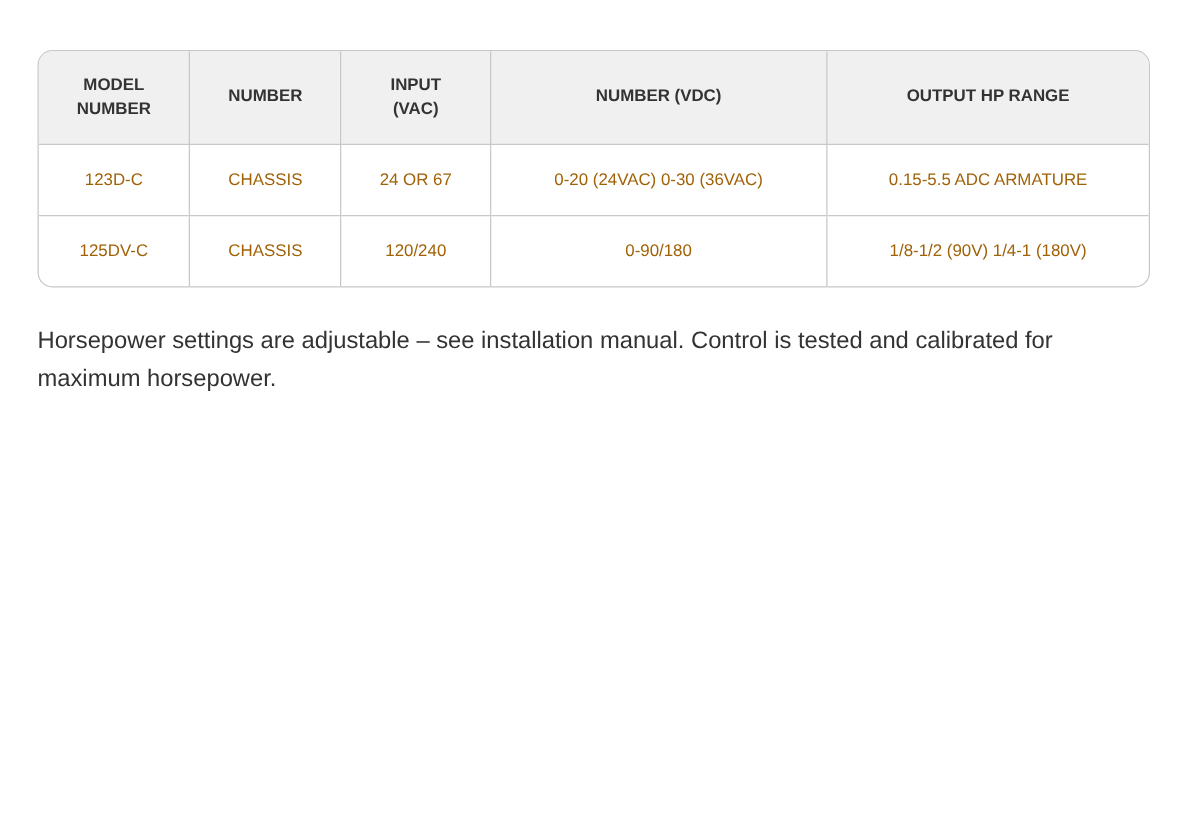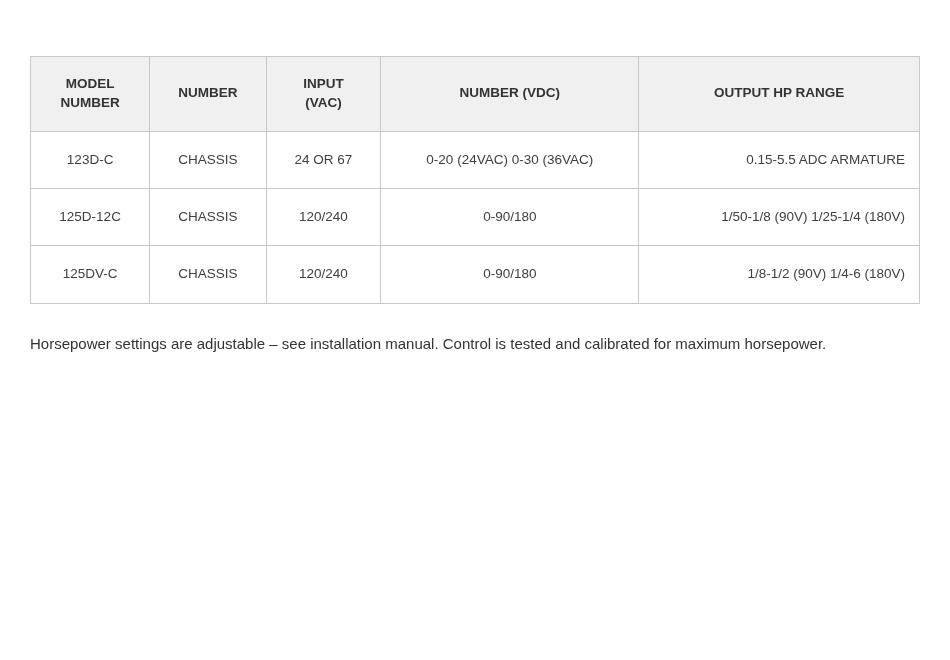--- a/index.html
+++ b/index.html
@@ -13,24 +13,23 @@
       font-family: Arial, sans-serif;
       font-size: 14px;
       color: #333;
       padding: 40px 30px;
       width: 950px;
       min-height: 660px;
     }
 
     .table-wrapper {
       border: 1.5px solid #c8c8c8;
-      border-radius: 0;
+      border-radius: 12px;
       margin-bottom: 28px;
       overflow: hidden;
-      margin-top: 16px;
     }
 
     table {
       width: 100%;
       border-collapse: collapse;
     }
 
     thead tr {
       background-color: #f0f0f0;
     }
@@ -56,33 +55,33 @@
     }
 
     tbody tr:last-child {
       border-bottom: none;
     }
 
     tbody td {
       padding: 18px 14px;
       text-align: center;
       font-size: 13.5px;
-      color: #404040;
+      color: #a16207;
       border-right: 1.5px solid #c8c8c8;
       line-height: 1.5;
       vertical-align: middle;
     }
 
     tbody td:last-child {
       border-right: none;
-      text-align: right;
+      text-align: center;
     }
 
     .footnote {
-      font-size: 15px;
+      font-size: 19px;
       color: #333;
       line-height: 1.6;
       max-width: 860px;
     }
   </style>
 </head>
 <body>
 
 <div class="table-wrapper">
   <table>
@@ -97,30 +96,23 @@
     </thead>
     <tbody id="table-body">
     <tr>
           <td>123D-C</td>
           <td>CHASSIS</td>
           <td>24 OR 67</td>
           <td>0-20 (24VAC) 0-30 (36VAC)</td>
           <td>0.15-5.5 ADC ARMATURE</td>
         </tr>
         <tr>
-          <td>125D-12C</td>
-          <td>CHASSIS</td>
-          <td>120/240</td>
-          <td>0-90/180</td>
-          <td>1/50-1/8 (90V) 1/25-1/4 (180V)</td>
-        </tr>
-        <tr>
           <td>125DV-C</td>
           <td>CHASSIS</td>
           <td>120/240</td>
           <td>0-90/180</td>
-          <td>1/8-1/2 (90V) 1/4-6 (180V)</td>
+          <td>1/8-1/2 (90V) 1/4-1 (180V)</td>
         </tr>
       </tbody>
   </table>
 </div>
 
 <p class="footnote">Horsepower settings are adjustable – see installation manual. Control is tested and calibrated for maximum horsepower.</p>
 
 </body></html>

